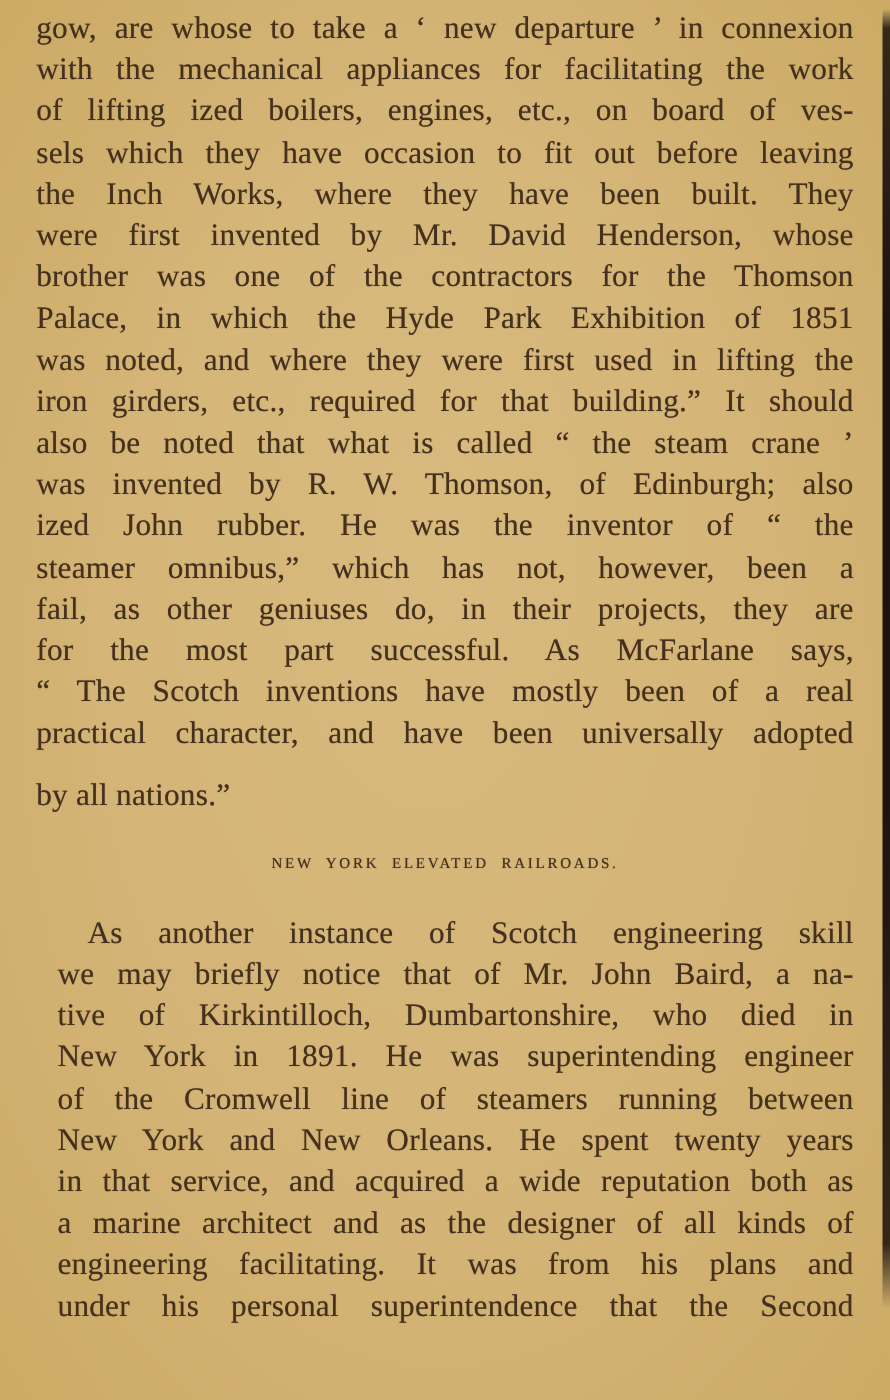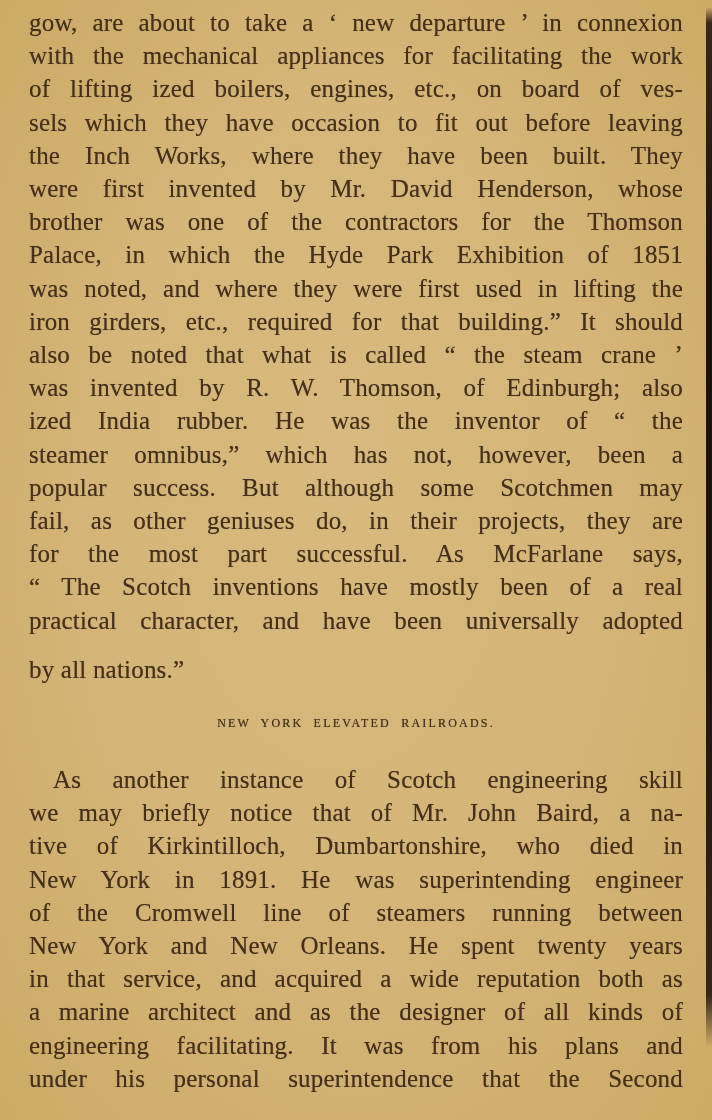--- a/index.html
+++ b/index.html
@@ -45,20 +45,21 @@
     font-size: 12px;
     font-weight: normal;
     line-height: 26px;
     text-align: center;
     letter-spacing: 2.2px;
     word-spacing: 5px;
     text-shadow: 0 0 0.8px rgba(62,43,26,0.65);
   }
   .para-2 {
     margin-top: 27px;
+    margin-left: 17px;
   }
   .gutter-bar {
     position: absolute;
     top: 7px;
     right: 0;
     width: 6px;
     height: 1040px;
     border-radius: 4px 0 0 4px;
     background: linear-gradient(
       to bottom,
@@ -69,35 +70,34 @@
       rgba(32,21,13,0.88) 95%,
       rgba(27,18,11,0) 100%);
   }
 </style>
 </head>
 <body>
 
 <div class="page">
   <div class="text-block">
     <div class="para para-1">
-        <div class="line">gow, are about to take a ‘ new departure ’ in connexion</div>
+        <div class="line">gow, are whose to take a ‘ new departure ’ in connexion</div>
         <div class="line">with the mechanical appliances for facilitating the work</div>
         <div class="line">of lifting ized boilers, engines, etc., on board of ves-</div>
         <div class="line">sels which they have occasion to fit out before leaving</div>
         <div class="line">the Inch Works, where they have been built.  They</div>
         <div class="line">were first invented by Mr. David Henderson, whose</div>
         <div class="line">brother was one of the contractors for the Thomson</div>
         <div class="line">Palace, in which the Hyde Park Exhibition of 1851</div>
         <div class="line">was noted, and where they were first used in lifting the</div>
         <div class="line">iron girders, etc., required for that building.”  It should</div>
         <div class="line">also be noted that what is called “ the steam crane ’</div>
         <div class="line">was invented by R. W. Thomson, of Edinburgh; also</div>
-        <div class="line">ized India rubber.  He was the inventor of “ the</div>
+        <div class="line">ized John rubber.  He was the inventor of “ the</div>
         <div class="line">steamer omnibus,” which has not, however, been a</div>
-        <div class="line">popular success.  But although some Scotchmen may</div>
         <div class="line">fail, as other geniuses do, in their projects, they are</div>
         <div class="line">for the most part successful.  As McFarlane says,</div>
         <div class="line">“ The Scotch inventions have mostly been of  a real</div>
         <div class="line">practical character, and have been universally adopted</div>
         <div class="line">by all nations.”</div>
       </div>
     <h2 class="heading">NEW YORK ELEVATED RAILROADS.</h2>
     <div class="para para-2">
         <div class="line">As another instance of Scotch engineering skill</div>
         <div class="line">we may briefly notice that of Mr. John Baird, a na-</div>

